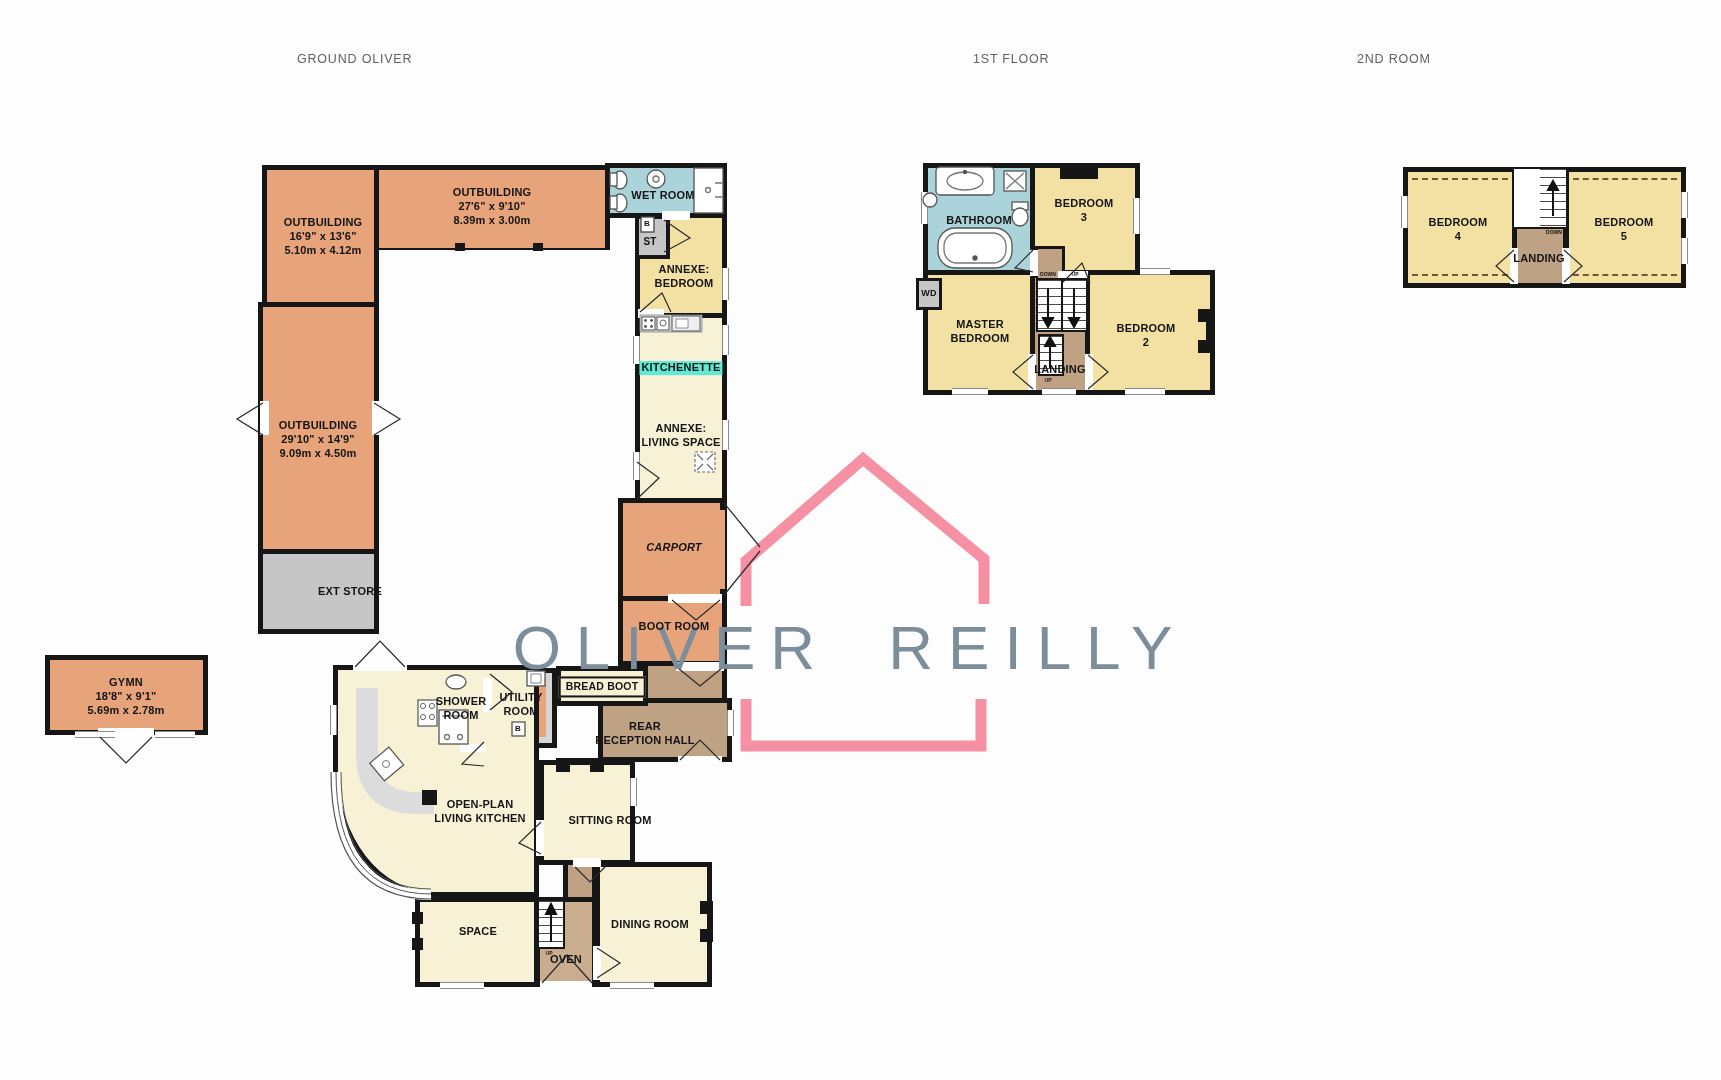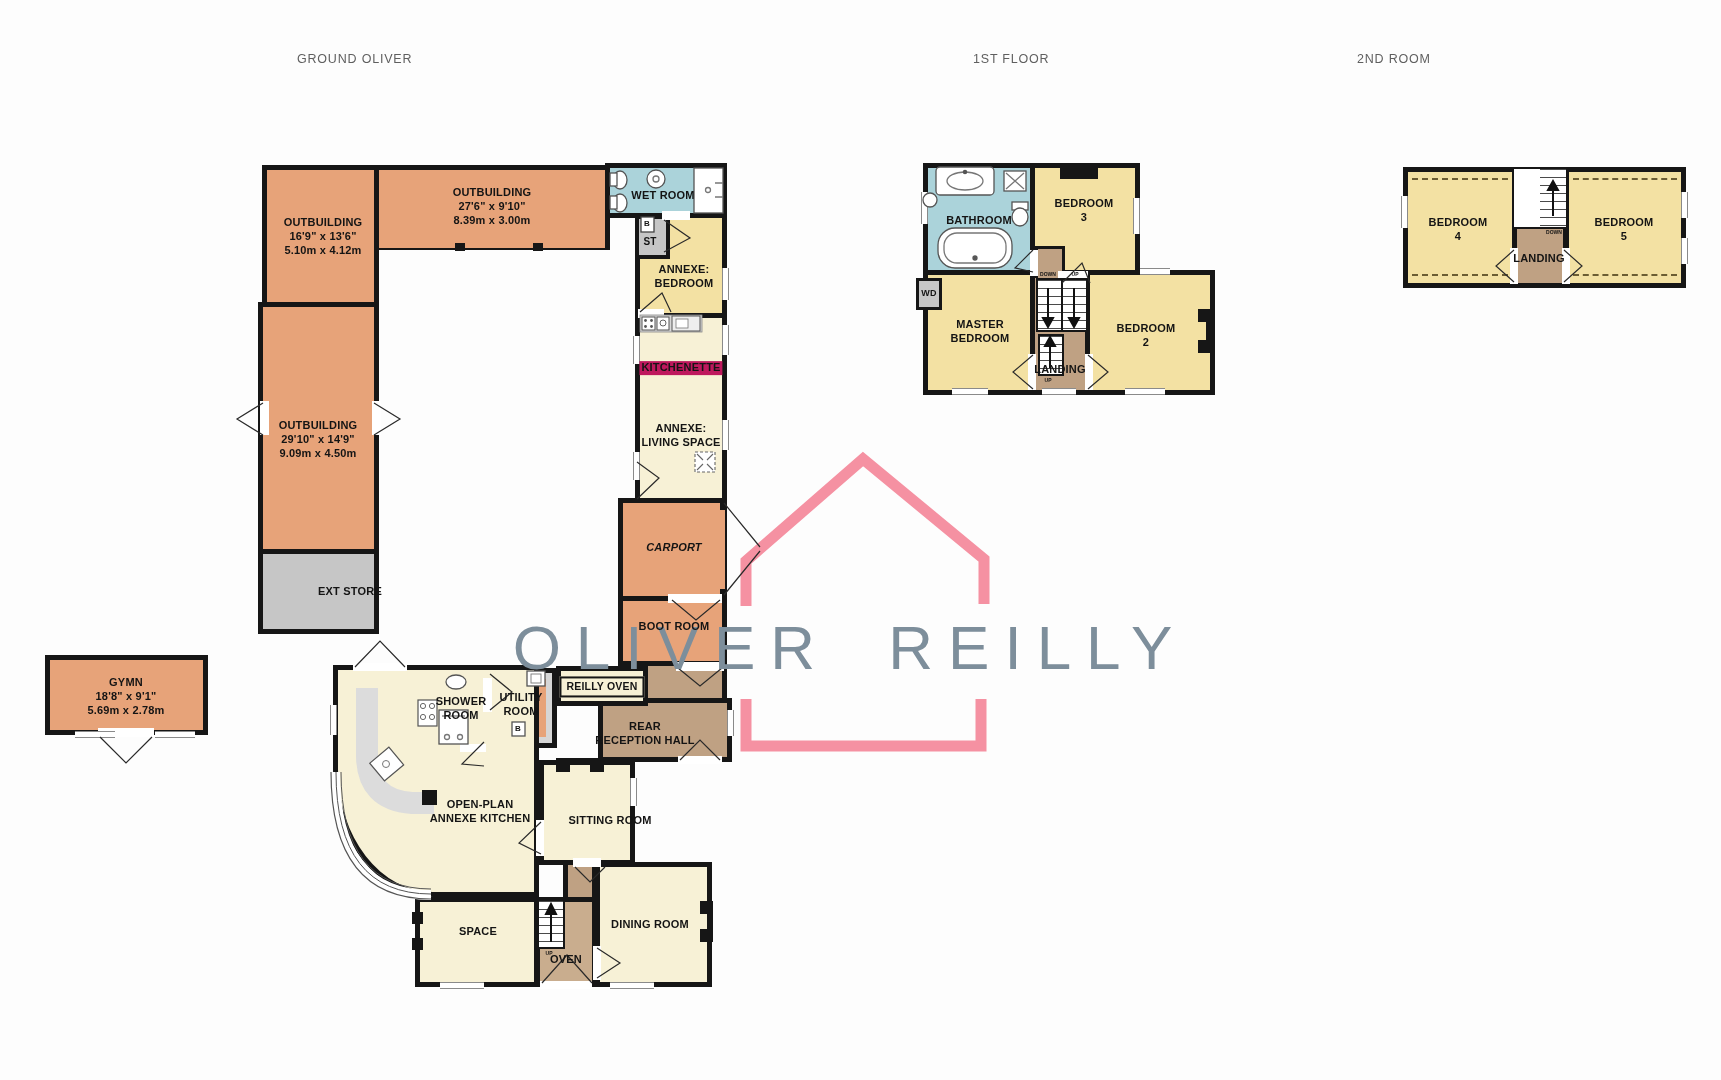--- a/index.html
+++ b/index.html
@@ -20,21 +20,21 @@
   .dash{position:absolute;border-top:2px dashed #6b5d33;z-index:11;}
   .stairs{position:absolute;background-color:#fff;border:2px solid #161616;box-sizing:border-box;
           background-image:repeating-linear-gradient(to bottom,#4a4a4a 0 1.5px,transparent 1.5px 8px);
           z-index:13;}
   .plain{background-image:none;}
   svg.overlay{position:absolute;left:0;top:0;z-index:20;pointer-events:none;}
   #wordmark{position:absolute;left:505px;top:612px;width:690px;text-align:center;z-index:25;
             font-size:62px;font-weight:400;color:#7d8e9b;letter-spacing:15px;word-spacing:26px;
             white-space:nowrap;}
   .bread{background:#f7f1d6;border:2px solid #161616;padding:2px 5px;font-size:10.5px;}
-  .ktag{background:#be185d;padding:0 2px;}
+  .ktag{background:#5eead4;padding:0 2px;}
 </style>
 </head>
 <body>
 
 <div id="stage">
 
   <div class="title" style="left:297px;top:52px;">GROUND OLIVER</div>
   <div class="title" style="left:973px;top:52px;">1ST FLOOR</div>
   <div class="title" style="left:1357px;top:52px;">2ND ROOM</div>
 
@@ -300,30 +300,30 @@
   <div class="lbl" style="left:663px;top:196px;">WET ROOM</div>
   <div class="lbl" style="left:650px;top:242px;font-size:10px;">ST</div>
   <div class="lbl" style="left:647px;top:224px;font-size:8px;">B</div>
   <div class="lbl" style="left:684px;top:277px;">ANNEXE:
 BEDROOM</div>
   <div class="lbl ktag" style="left:681px;top:368px;">KITCHENETTE</div>
   <div class="lbl" style="left:681px;top:436px;">ANNEXE:
 LIVING SPACE</div>
   <div class="lbl" style="left:674px;top:548px;font-style:italic;">CARPORT</div>
   <div class="lbl" style="left:674px;top:627px;">BOOT ROOM</div>
-  <div class="lbl bread" style="left:602px;top:687px;">REILLY OVEN</div>
+  <div class="lbl bread" style="left:602px;top:687px;">BREAD BOOT</div>
   <div class="lbl" style="left:645px;top:734px;">REAR
 RECEPTION HALL</div>
   <div class="lbl" style="left:521px;top:705px;">UTILITY
 ROOM</div>
   <div class="lbl" style="left:518px;top:729px;font-size:8px;">B</div>
   <div class="lbl" style="left:461px;top:709px;">SHOWER
 ROOM</div>
   <div class="lbl" style="left:480px;top:812px;">OPEN-PLAN
-ANNEXE KITCHEN</div>
+LIVING KITCHEN</div>
   <div class="lbl" style="left:586px;top:821px;margin-left:24px;">SITTING ROOM</div>
   <div class="lbl" style="left:478px;top:932px;">SPACE</div>
   <div class="lbl" style="left:566px;top:960px;">OVEN</div>
   <div class="lbl" style="left:650px;top:925px;">DINING ROOM</div>
   <div class="lbl tiny" style="left:549px;top:953px;">UP</div>
 
   <div class="lbl" style="left:979px;top:221px;">BATHROOM</div>
   <div class="lbl" style="left:1084px;top:211px;">BEDROOM
 3</div>
   <div class="lbl" style="left:929px;top:294px;font-size:9px;">WD</div>

